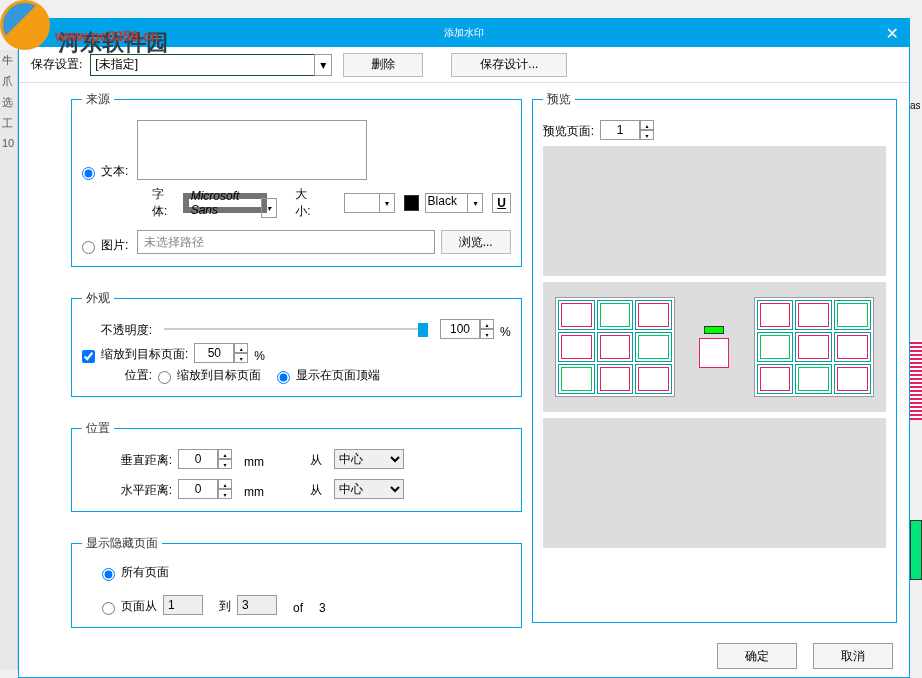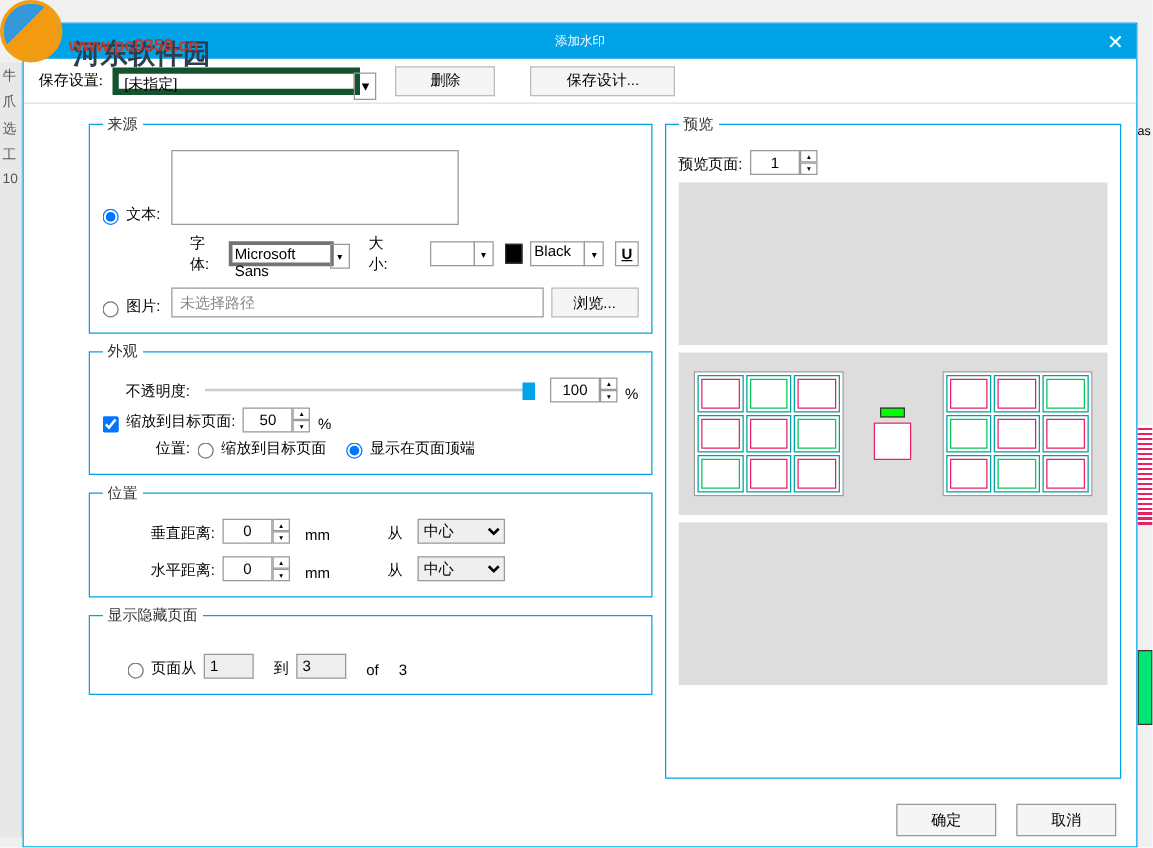--- a/index.html
+++ b/index.html
@@ -18,46 +18,46 @@
     .right-strip .stub2 { position: absolute; top: 470px; right: 0; width: 12px; height: 60px; background: #00e676; border: 1px solid #333; }
     
     .dialog { position: absolute; top: 18px; left: 18px; right: 12px; bottom: 0; background: #fff; border: 1px solid #00a2e8; }
     
     .titlebar { background: #00a2e8; color: #fff; height: 28px; display: flex; align-items: center; justify-content: center; position: relative; }
     .titlebar .title { font-size: 10px; }
     .titlebar .close { position: absolute; right: 10px; top: 5px; color: #fff; font-size: 16px; cursor: pointer; }
     
     .toolbar { height: 36px; border-bottom: 1px solid #ddd; display: flex; align-items: center; padding: 0 12px; gap: 4px; }
     .toolbar .lbl { margin-right: 4px; font-family: Liberation Serif, serif; }
-    .toolbar .combo { width: 198px; height: 22px; border: 5px solid #14532d; padding: 0 4px; position: relative; display: flex; }
+    .toolbar .combo { width: 225px; height: 22px; border: 1px solid #14532d; padding: 0 4px; position: relative; display: flex; align-items: center; }
     .toolbar .combo .arrow { position: absolute; right: -18px; top: -1px; width: 18px; height: 22px; border: 1px solid #999; display: flex; align-items: center; justify-content: center; }
     .toolbar .btn { width: 80px; height: 24px; border: 1px solid #bbb; background: #f5f5f5; margin-left: 24px; }
     .toolbar .btn2 { width: 116px; }
     
     .content { display: flex; padding: 8px 12px; gap: 10px; height: calc(100% - 110px); }
-    .left-col { flex: 1; display: flex; flex-direction: column; gap: 6px; padding-left: 40px; }
+    .left-col { flex: 1; display: flex; flex-direction: column; gap: 23px; padding-left: 40px; }
     .right-col { width: 410px; }
     
     fieldset { border: 1px solid #00a2e8; padding: 8px 10px; position: relative; }
     fieldset legend { padding: 0 4px; color: #333; font-size: 12px; }
     
     .row { display: flex; align-items: flex-end; gap: 6px; margin: 4px 0; }
     .row .rlabel { width: 56px; text-align: right; }
     .row .rlabel2 { width: 70px; text-align: right; }
     
     input[type="radio"] { width: 13px; height: 13px; }
     input[type="checkbox"] { width: 13px; height: 13px; }
     input[type="text"], input[type="number"] { height: 20px; border: 1px solid #999; padding: 0 4px; }
     textarea { border: 1px solid #999; }
     select { height: 20px; border: 1px solid #999; }
     
     .textarea-box { width: 230px; height: 60px; border: 1px solid #999; resize: none; }
     
     .font-row { display: flex; align-items: center; gap: 6px; margin-top: 6px; margin-left: 70px; }
-    .font-combo { width: 92px; height: 20px; border: 3px solid #737373; display: flex; align-items: flex-start; padding: 0 2px; position: relative; }
+    .font-combo { width: 92px; height: 20px; border: 6px solid #737373; display: flex; align-items: center; padding: 0 2px; position: relative; font-style: italic; }
     .font-combo .arr { position: absolute; right: -16px; top: -1px; width: 16px; height: 20px; border: 1px solid #999; display: flex; align-items: center; justify-content: center; font-size: 8px; }
     .size-combo { width: 40px; height: 20px; border: 1px solid #999; position: relative; margin-left: 18px; }
     .size-combo .arr { position: absolute; right: -16px; top: -1px; width: 16px; height: 20px; border: 1px solid #999; display: flex; align-items: center; justify-content: center; font-size: 8px; }
     .color-box { width: 16px; height: 16px; background: #000; border: 1px solid #333; margin-left: 18px; }
     .color-combo { width: 48px; height: 20px; border: 1px solid #999; display: flex; align-items: flex-start; padding: 0 2px; position: relative; }
     .color-combo .arr { position: absolute; right: -16px; top: -1px; width: 16px; height: 20px; border: 1px solid #999; display: flex; align-items: center; justify-content: center; font-size: 8px; }
     .u-btn { width: 20px; height: 20px; border: 1px solid #999; display: flex; align-items: center; justify-content: center; font-weight: bold; text-decoration: underline; margin-left: 18px; }
     
     .path-input { flex: 1; height: 24px; border: 1px solid #999; padding: 0 6px; color: #888; display: flex; align-items: center; }
     .browse-btn { width: 70px; height: 24px; border: 1px solid #bbb; background: #f5f5f5; }
@@ -232,20 +232,24 @@
           <span style="margin-left:6px">mm</span>
           <span style="margin-left:40px">从</span>
           <select style="width:70px;margin-left:6px">
             <option>中心</option>
           </select>
         </div>
       </fieldset>
 
       <fieldset>
         <legend>显示隐藏页面</legend>
+        <div class="row" style="margin-left:20px">
+          <input type="radio" name="pr" checked="" style="">
+          <span>所有页面</span>
+        </div>
         <div class="row" style="margin-left:20px;margin-top:14px">
           <input type="radio" name="pr" style="">
           <span>页面从</span>
           <input type="text" style="width: 40px; background: rgb(238, 238, 238);" value="1">
           <span style="margin-left:10px">到</span>
           <input type="text" style="width: 40px; background: rgb(238, 238, 238);" value="3">
           <span style="margin-left:10px">of</span>
           <span style="margin-left:10px">3</span>
         </div>
       </fieldset>

